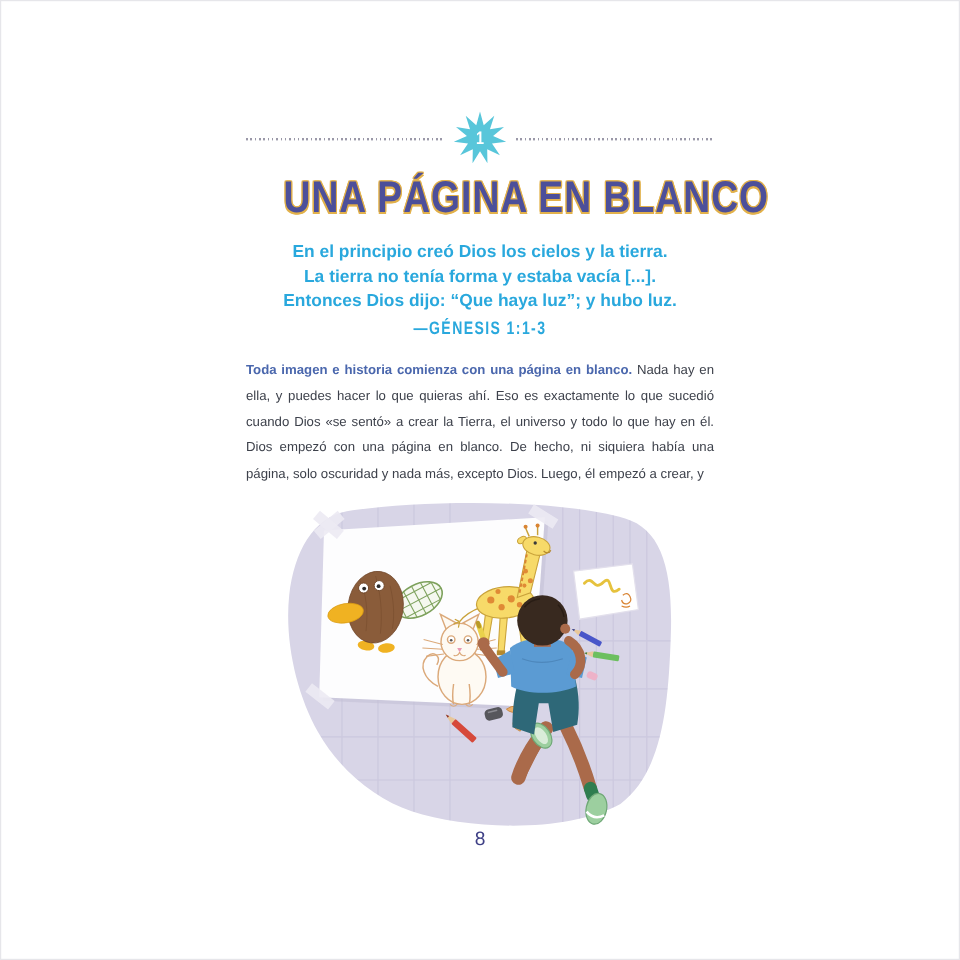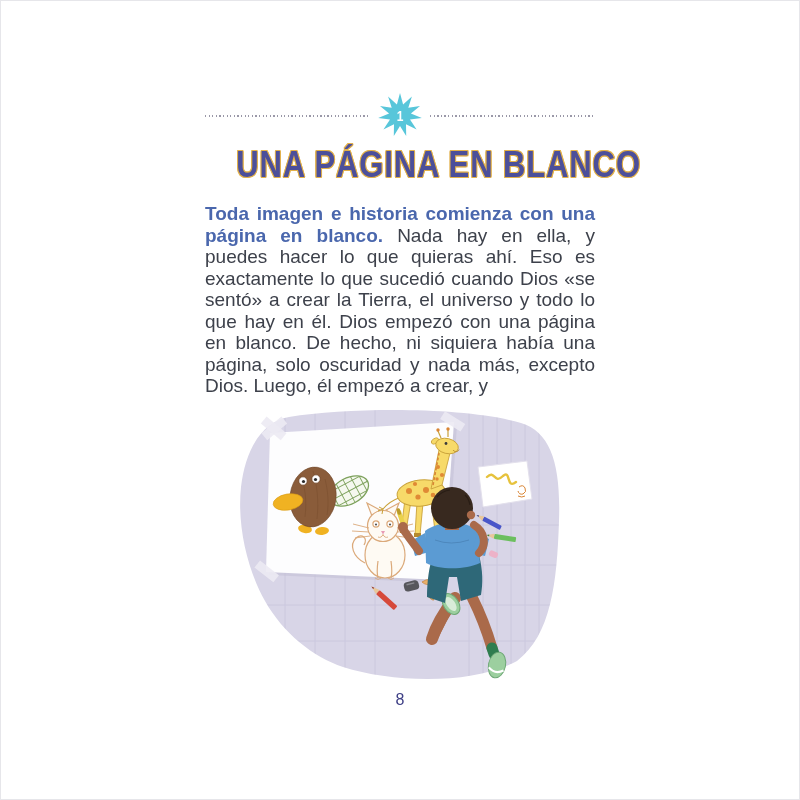--- a/index.html
+++ b/index.html
@@ -45,21 +45,21 @@
     color:var(--epigraph-color,#29a8dd);
   }
   .attrib {
     margin-top:3px; text-align:center; font-weight:bold; font-size:15px;
     letter-spacing:1.5px; color:var(--epigraph-color,#29a8dd);
     transform:scaleX(.78); transform-origin:50% 50%; white-space:nowrap;
   }
 
   
   .bodytext {
-    margin:17px 0 6px; font-size:19px; line-height:21.5px;
+    margin:17px 0 6px; font-size:11px; line-height:21.5px;
     text-align:justify; color:var(--body-color,#3d414b);
   }
   .bodytext .lead { font-weight:bold; color:var(--lead-color,#4a67ad); }
 
   
   .illus { margin:8px 0 0 20px; width:350px; height:280px; }
   .illus svg { display:block; }
 
   
   .pagenum {
@@ -80,20 +80,26 @@
       <svg width="46" height="48" viewBox="0 0 46 48">
         <polygon fill="currentColor" points="23,2 26.1,13.4 34.9,5.5 31.3,16.8 43,14.9 33.9,22.4 44.8,27.1 33,28.6 39.6,38.4 29,33.3 29.2,45.1 23,35 16.8,45.1 17,33.3 6.4,38.4 13,28.6 1.2,27.1 12.1,22.4 3,14.9 14.7,16.8 11.1,5.5 19.9,13.4"></polygon>
       </svg>
       <span class="num">1</span>
     </div>
     <div class="dotted"></div>
   </div>
 
   <h1 class="title">UNA PÁGINA EN BLANCO</h1>
 
+  <blockquote class="epigraph" style="margin-left:0;margin-right:0;margin-bottom:0;">
+    <div class="eline">En el principio creó Dios los cielos y la tierra.</div>
+    <div class="eline">La tierra no tenía forma y estaba vacía [...].</div>
+    <div class="eline">Entonces Dios dijo: “Que haya luz”; y hubo luz.</div>
+    <div class="attrib">—GÉNESIS 1:1-3</div>
+  </blockquote>
 
   <p class="bodytext"><span class="lead">Toda imagen e historia comienza con una página en blanco.</span><span> Nada hay en ella, y puedes hacer lo que quieras ahí. Eso es exactamente lo que sucedió cuando Dios «se sentó» a crear la Tierra, el universo y todo lo que hay en él. Dios empezó con una página en blanco. De hecho, ni siquiera había una página, solo oscuridad y nada más, excepto Dios. Luego, él empezó a crear, y</span></p>
 
   <figure class="illus" style="margin-top:8px;margin-bottom:0;margin-right:0;">
     <svg width="350" height="280" viewBox="0 0 350 280">
       <defs>
         <clipPath id="blobClip">
             <path d="M64,12 C128,2 242,2 296,18 C326,27 336,60 334,116 C332,178 326,230 292,256 C248,280 168,278 118,262 C88,252 58,228 40,196 C22,164 12,120 16,82 C20,46 36,17 64,12 Z"></path>
           </clipPath>
         <clipPath id="tailClip">

